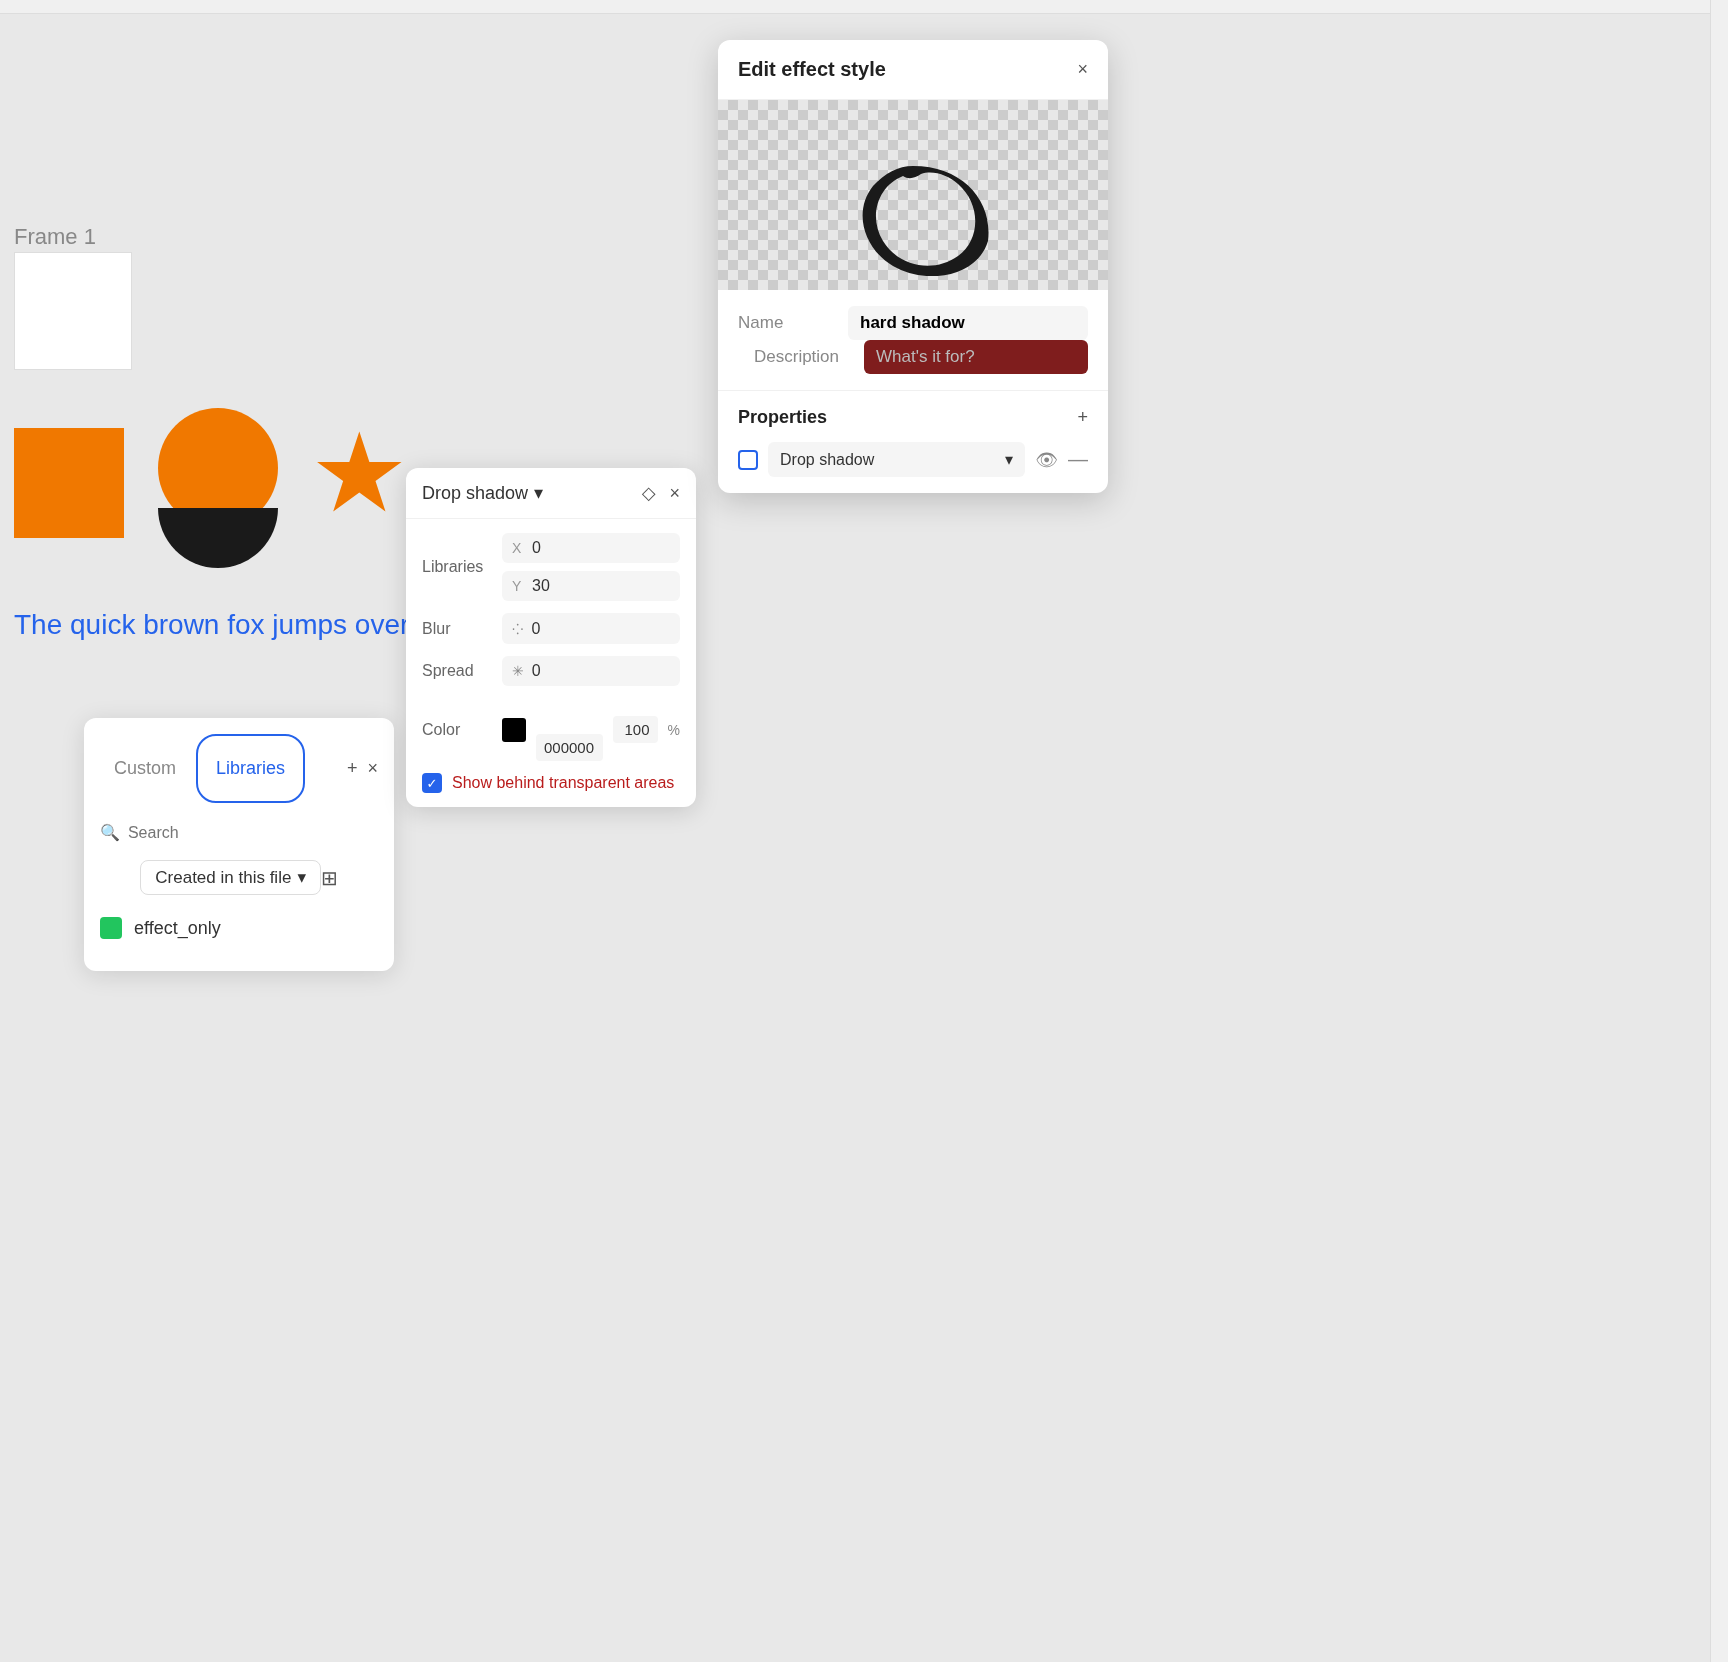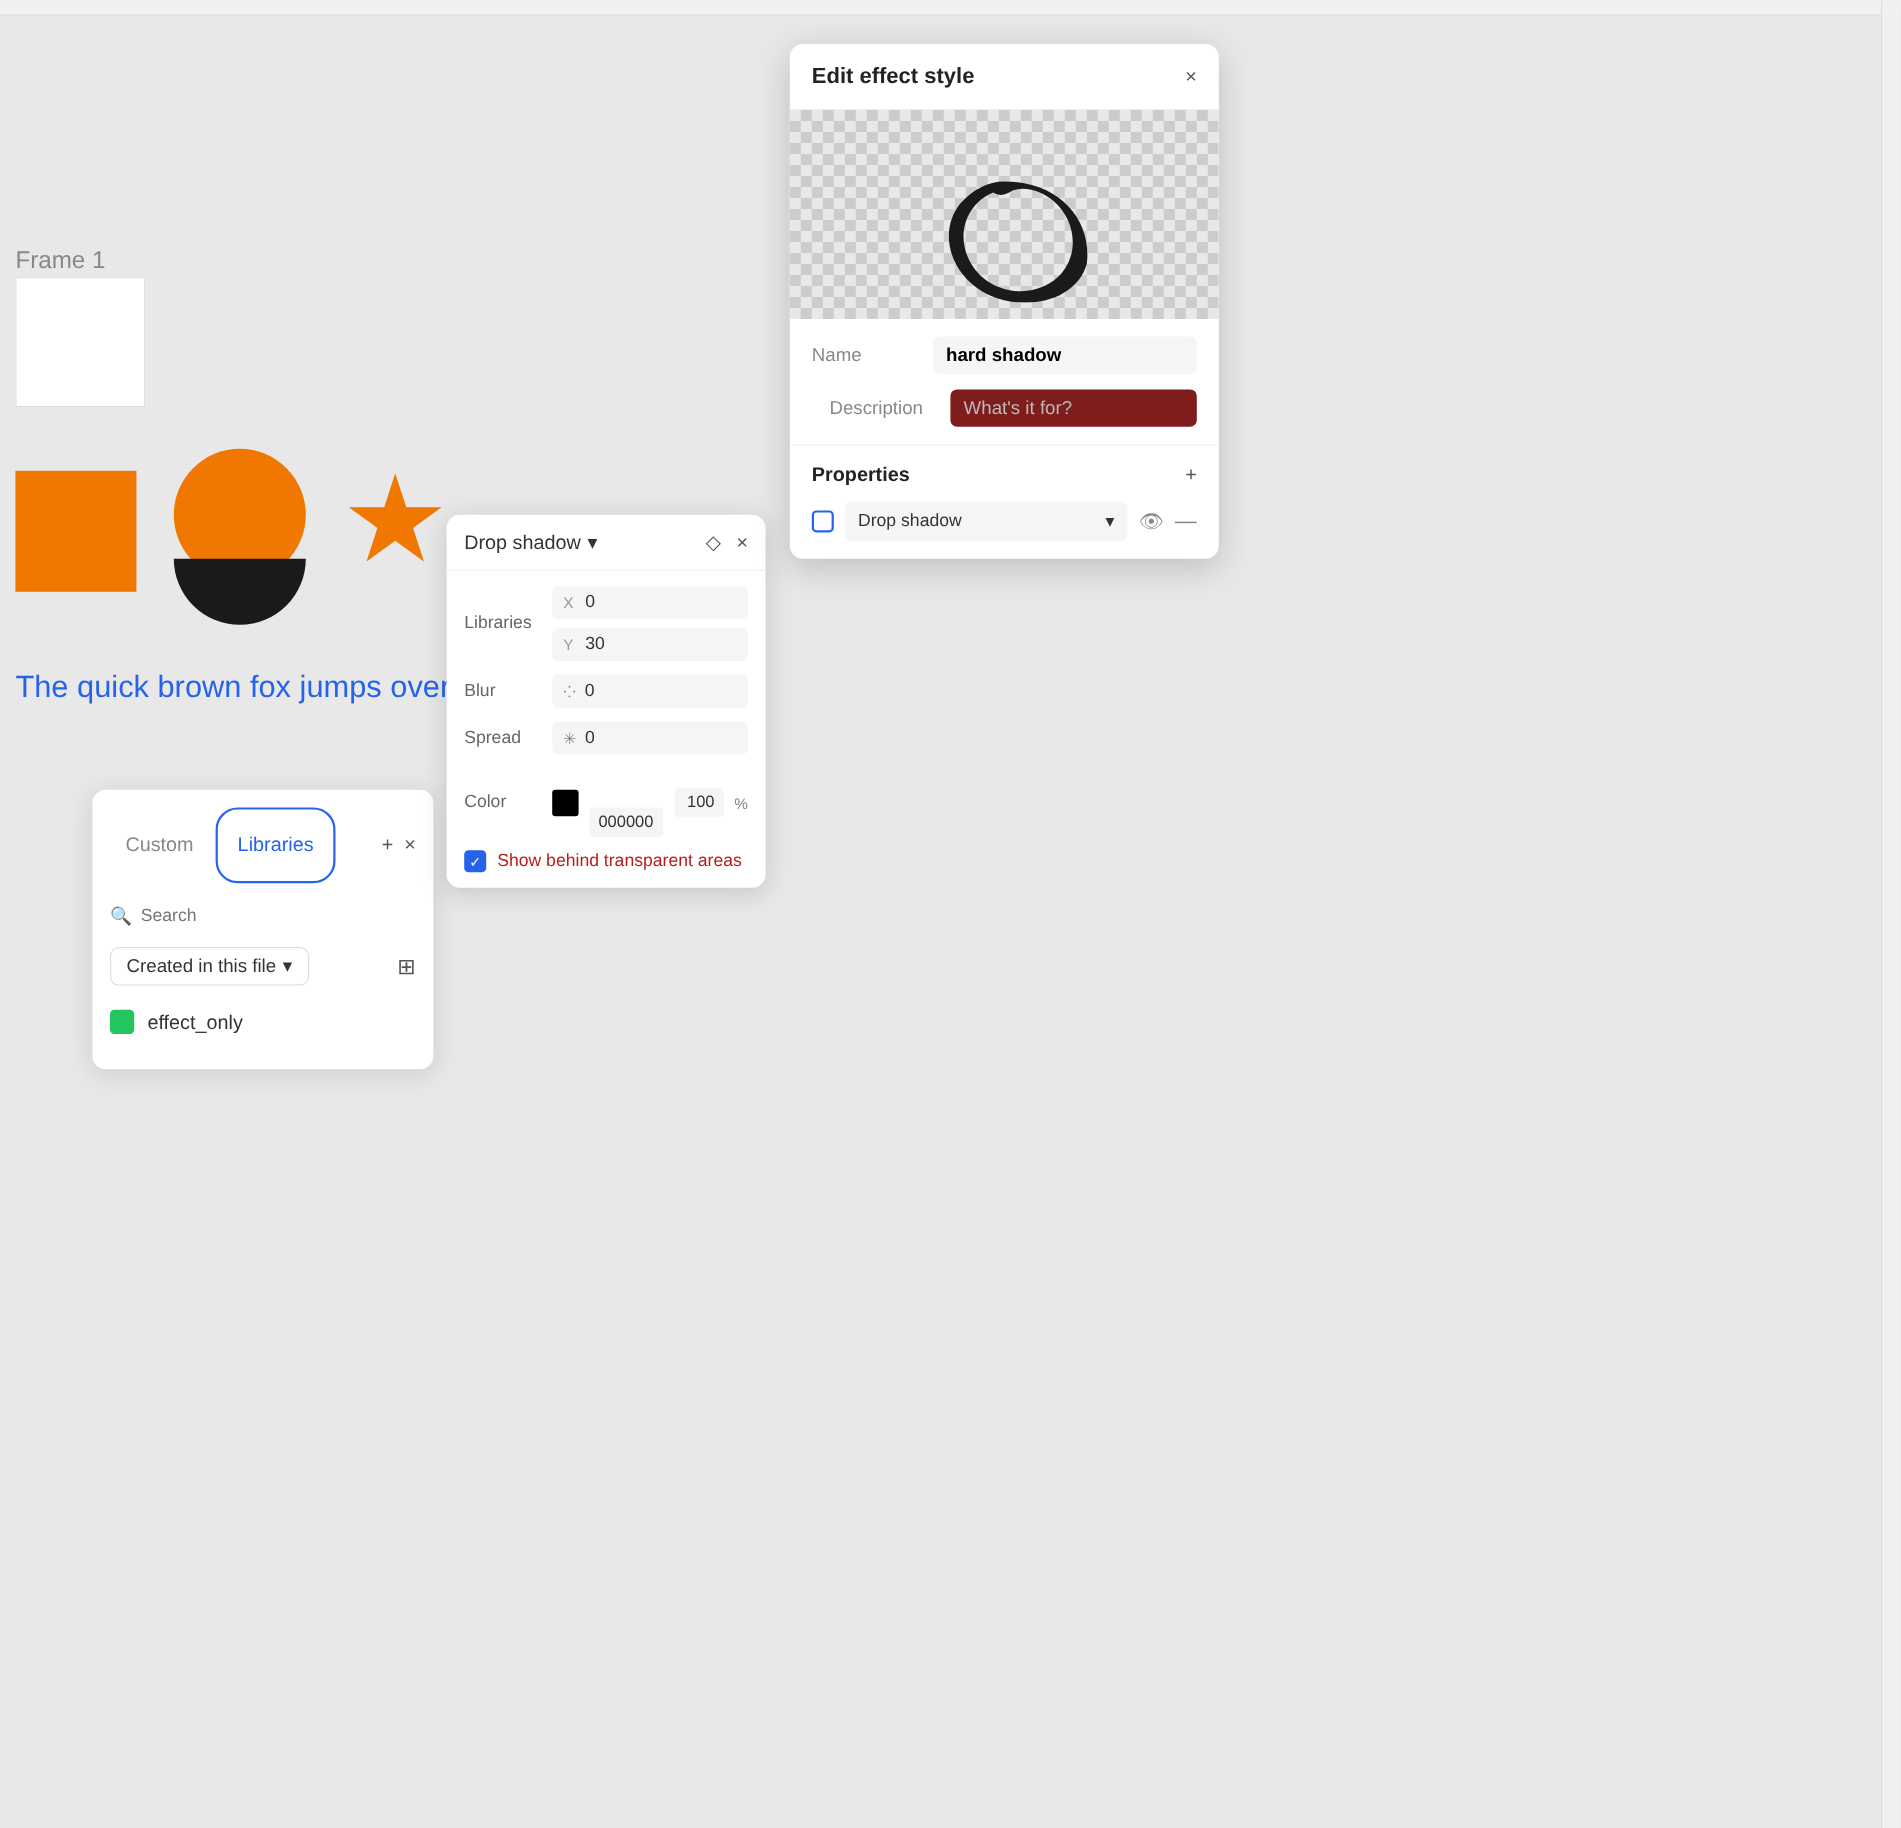--- a/index.html
+++ b/index.html
@@ -152,21 +152,21 @@
       outline: none;
       font-size: 16px;
       color: #ec4899;
       width: 100%;
       background: transparent;
     }
 
     .file-filter {
       display: flex;
       align-items: center;
-      justify-content: space-between;
+      justify-content: center;
       padding: 10px 16px;
     }
 
     .file-filter-btn {
       display: flex;
       align-items: center;
       gap: 6px;
       padding: 6px 14px;
       border: 1.5px solid #ddd;
       border-radius: 8px;
@@ -429,21 +429,20 @@
 
     
     .eep-fields {
       padding: 16px 20px;
       border-bottom: 1px solid #f0f0f0;
     }
 
     .eep-field-row {
       display: flex;
       align-items: center;
-      margin-bottom: 14px;
     }
 
     .eep-field-row:last-child {
       margin-bottom: 0;
       margin-left: 16px;
     }
 
     .eep-field-label {
       font-size: 17px;
       color: #888;

